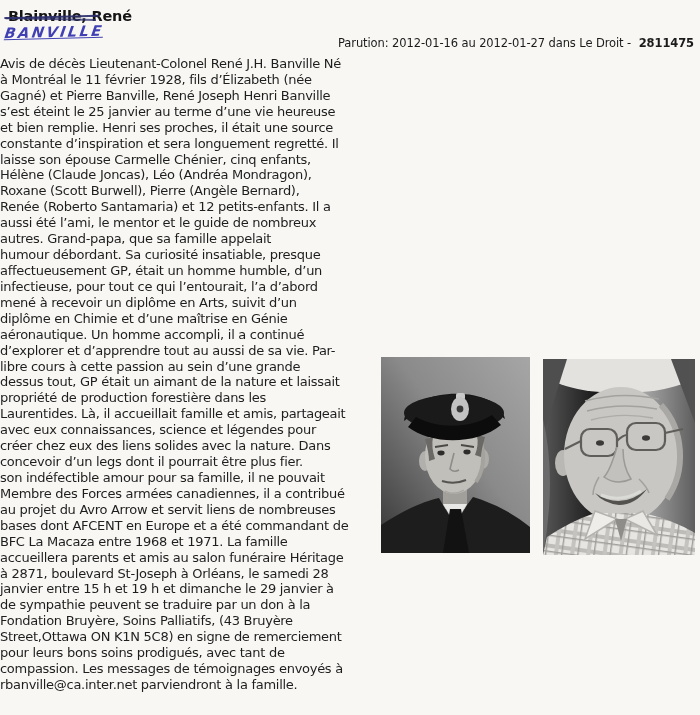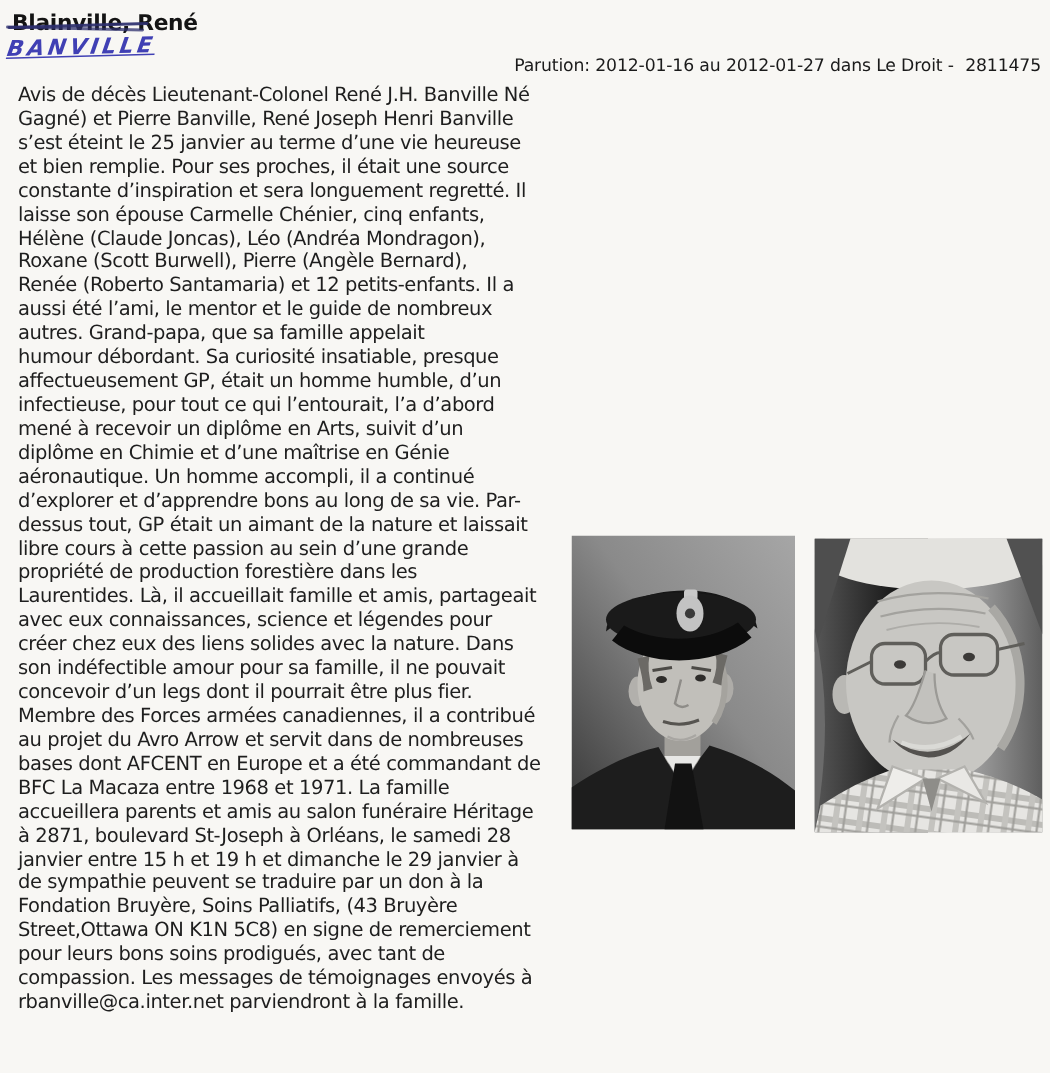--- a/index.html
+++ b/index.html
@@ -29,23 +29,23 @@
     text-decoration:underline;
     text-decoration-thickness:1px;
     text-underline-offset:1px;
     white-space:nowrap;
   }
   .parution{
     position:absolute;right:6px;top:36px;
     font-size:11.5px;color:#1b1b1b;letter-spacing:-0.1px;
     white-space:nowrap;
   }
-  .parution .pub-id{font-weight:normal;margin-left:4px;margin-top:48px;}
+  .parution .pub-id{font-weight:bold;margin-left:4px;margin-top:48px;}
   .bodytext{
-    position:absolute;left:12px;top:56px;width:384px;
+    position:absolute;left:0;top:56px;width:384px;
     font-size:13px;color:#1e1e1e;letter-spacing:-0.28px;
   }
   .body-line{
     white-space:nowrap;
     line-height:15.93px;height:15.93px;
   }
   .photo{position:absolute;display:block;}
   .photo1{left:381px;top:357px;}
   .photo2{left:543px;top:359px;}
 </style>
@@ -63,47 +63,48 @@
 
   <div class="handwritten">BANVILLE</div>
 
   <div class="parution">
     <span>Parution: 2012-01-16 au 2012-01-27 dans Le Droit -</span>
     <span class="pub-id">2811475</span>
   </div>
 
   <div class="bodytext">
       <div class="body-line">Avis de décès Lieutenant-Colonel René J.H. Banville Né</div>
+      <div class="body-line">à Montréal le 11 février 1928, fils d’Élizabeth (née</div>
       <div class="body-line">Gagné) et Pierre Banville, René Joseph Henri Banville</div>
       <div class="body-line">s’est éteint le 25 janvier au terme d’une vie heureuse</div>
-      <div class="body-line">et bien remplie. Pour ses proches, il était une source</div>
+      <div class="body-line">et bien remplie. Henri ses proches, il était une source</div>
       <div class="body-line">constante d’inspiration et sera longuement regretté. Il</div>
       <div class="body-line">laisse son épouse Carmelle Chénier, cinq enfants,</div>
       <div class="body-line">Hélène (Claude Joncas), Léo (Andréa Mondragon),</div>
       <div class="body-line">Roxane (Scott Burwell), Pierre (Angèle Bernard),</div>
       <div class="body-line">Renée (Roberto Santamaria) et 12 petits-enfants. Il a</div>
       <div class="body-line">aussi été l’ami, le mentor et le guide de nombreux</div>
       <div class="body-line">autres. Grand-papa, que sa famille appelait</div>
       <div class="body-line">humour débordant. Sa curiosité insatiable, presque</div>
       <div class="body-line">affectueusement GP, était un homme humble, d’un</div>
       <div class="body-line">infectieuse, pour tout ce qui l’entourait, l’a d’abord</div>
       <div class="body-line">mené à recevoir un diplôme en Arts, suivit d’un</div>
       <div class="body-line">diplôme en Chimie et d’une maîtrise en Génie</div>
       <div class="body-line">aéronautique. Un homme accompli, il a continué</div>
-      <div class="body-line">d’explorer et d’apprendre bons au long de sa vie. Par-</div>
+      <div class="body-line">d’explorer et d’apprendre tout au aussi de sa vie. Par-</div>
+      <div class="body-line">libre cours à cette passion au sein d’une grande</div>
       <div class="body-line">dessus tout, GP était un aimant de la nature et laissait</div>
-      <div class="body-line">libre cours à cette passion au sein d’une grande</div>
       <div class="body-line">propriété de production forestière dans les</div>
       <div class="body-line">Laurentides. Là, il accueillait famille et amis, partageait</div>
       <div class="body-line">avec eux connaissances, science et légendes pour</div>
       <div class="body-line">créer chez eux des liens solides avec la nature. Dans</div>
+      <div class="body-line">concevoir d’un legs dont il pourrait être plus fier.</div>
       <div class="body-line">son indéfectible amour pour sa famille, il ne pouvait</div>
-      <div class="body-line">concevoir d’un legs dont il pourrait être plus fier.</div>
       <div class="body-line">Membre des Forces armées canadiennes, il a contribué</div>
-      <div class="body-line">au projet du Avro Arrow et servit dans de nombreuses</div>
+      <div class="body-line">au projet du Avro Arrow et servit liens de nombreuses</div>
       <div class="body-line">bases dont AFCENT en Europe et a été commandant de</div>
       <div class="body-line">BFC La Macaza entre 1968 et 1971. La famille</div>
       <div class="body-line">accueillera parents et amis au salon funéraire Héritage</div>
       <div class="body-line">à 2871, boulevard St-Joseph à Orléans, le samedi 28</div>
       <div class="body-line">janvier entre 15 h et 19 h et dimanche le 29 janvier à</div>
       <div class="body-line">de sympathie peuvent se traduire par un don à la</div>
       <div class="body-line">Fondation Bruyère, Soins Palliatifs, (43 Bruyère</div>
       <div class="body-line">Street,Ottawa ON K1N 5C8) en signe de remerciement</div>
       <div class="body-line">pour leurs bons soins prodigués, avec tant de</div>
       <div class="body-line">compassion. Les messages de témoignages envoyés à</div>

